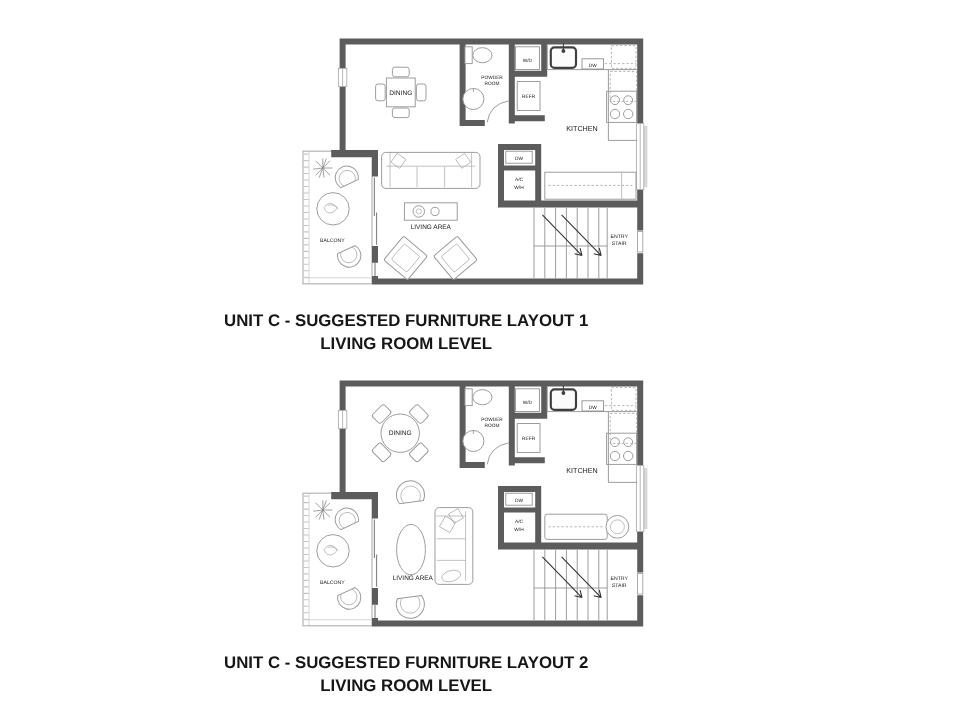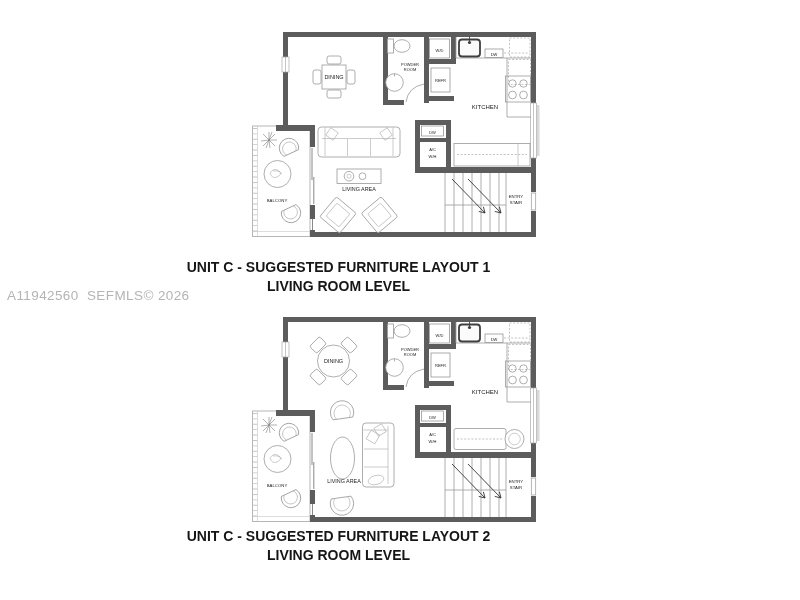--- a/index.html
+++ b/index.html
@@ -4,35 +4,34 @@
 <style>
   html,body{margin:0;padding:0;background:#fff;}
   .canvas{position:relative;width:800px;height:600px;background:#ffffff;overflow:hidden;
           font-family:"Liberation Sans",sans-serif;}
   .watermark{position:absolute;left:7px;top:288px;font-size:13.5px;color:#b4b4b4;
              letter-spacing:.4px;white-space:pre;}
   .plan{position:absolute;left:248px;width:300px;height:232px;}
   .plan.p1{top:12px;} .plan.p2{top:297px;}
   .caption{position:absolute;left:0;width:677px;text-align:center;color:#161616;
            font-weight:bold;font-size:14px;line-height:18.5px;}
-  .caption.c1{top:258px;} .caption.c2{top:527px;}
+  .caption.c1{top:258px;} .caption.c2{top:543px;}
   
   .w{fill:#5c5c5c;stroke:none;}
   .tl{stroke:#999;fill:none;stroke-width:.8;}
   .tf{stroke:#999;fill:#fff;stroke-width:.8;}
   .lt{stroke:#aaa;fill:none;stroke-width:.6;}
   .dash{stroke:#9a9a9a;fill:none;stroke-width:.6;stroke-dasharray:2 1.6;}
   .t{font-family:"Liberation Sans",sans-serif;fill:#222;text-anchor:middle;}
 </style>
 </head>
 <body>
 
 <div class="canvas">
 
-  <span class="watermark">A11942560  SEFMLS© 2026</span>
 
   <svg class="plan p1" viewBox="0 0 300 232">
 
     <g>
       <rect x="4.5" y="114" width="57.5" height="110.5" fill="#fff" stroke="#b5b5b5" stroke-width="1"></rect>
       <line x1="9.5" y1="114" x2="9.5" y2="224.5" stroke="#c4c4c4" stroke-width=".6"></line>
       <line x1="4.5" y1="219.5" x2="62" y2="219.5" stroke="#c4c4c4" stroke-width=".6"></line>
       <line x1="7" y1="116" x2="7" y2="223" stroke="#c6c6c6" stroke-width="4.5" stroke-dasharray="0.9 4.5"></line>
     </g>
 

